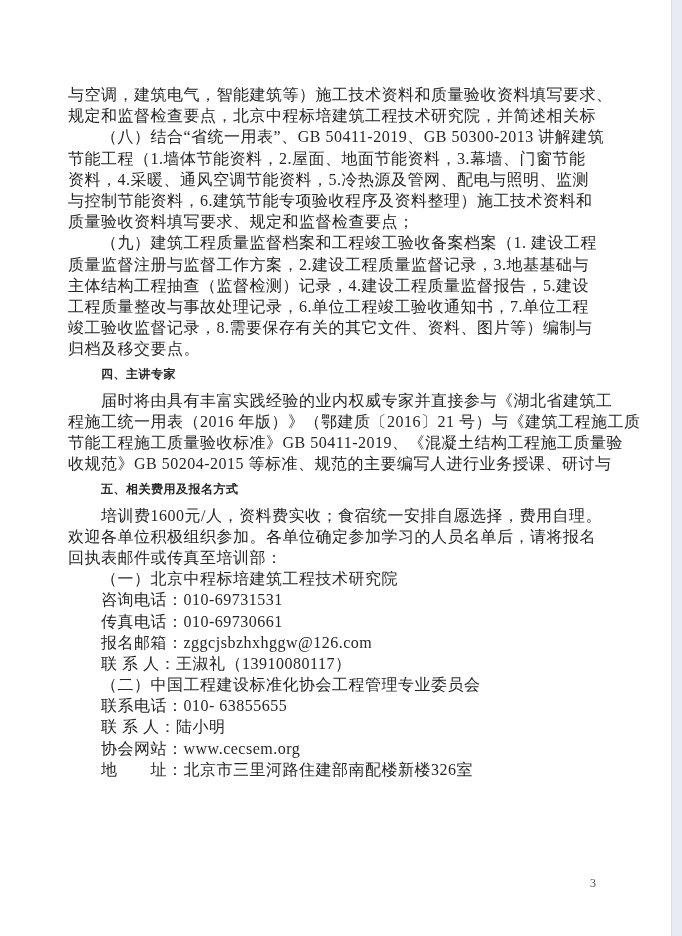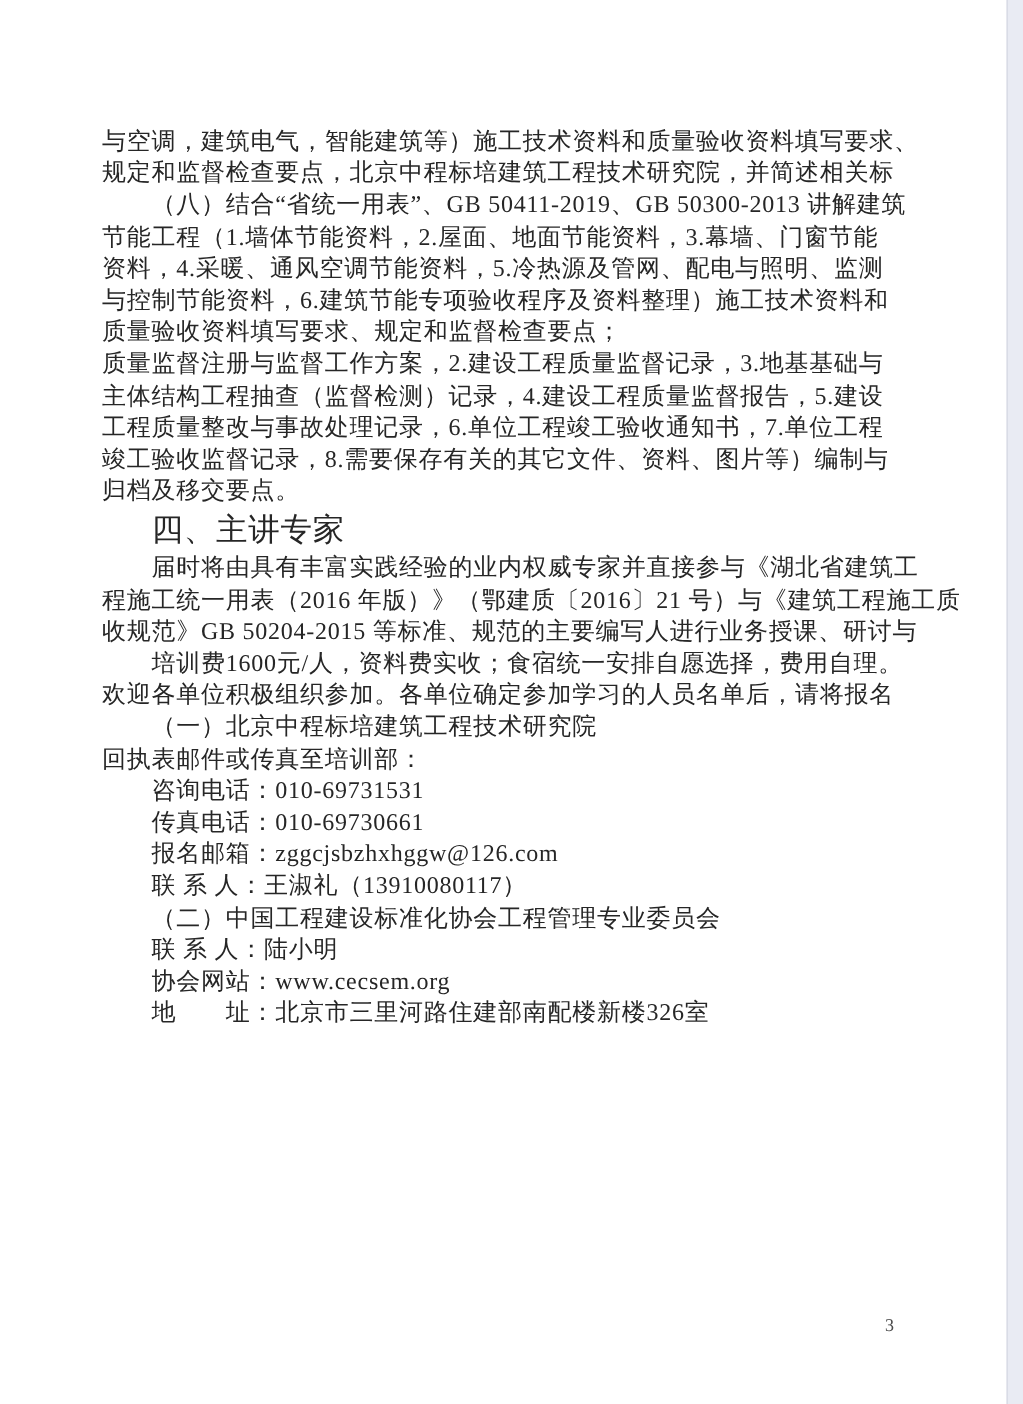--- a/index.html
+++ b/index.html
@@ -42,22 +42,22 @@
     line-height: 21.2px;
     height: 21.2px;
     white-space: nowrap;
     letter-spacing: 0.5px;
     color: #262626;
   }
   .line.indent {
     padding-left: 33px;
   }
   .line.heading {
-    font-weight: normal;
-    font-size: 21px;
+    font-weight: bold;
+    font-size: 12px;
     margin-top: 5px;
     margin-bottom: 4px;
   }
   .page-number {
     position: absolute;
     left: 590px;
     top: 876px;
     font-size: 12px;
     color: #4a4a4a;
     letter-spacing: 0;
@@ -69,38 +69,42 @@
 <div class="viewport">
   <div class="page">
     <div class="text-block" id="text-block">
         <div class="line">与空调，建筑电气，智能建筑等）施工技术资料和质量验收资料填写要求、</div>
         <div class="line">规定和监督检查要点，北京中程标培建筑工程技术研究院，并简述相关标</div>
         <div class="line indent">（八）结合“省统一用表”、GB 50411-2019、GB 50300-2013 讲解建筑</div>
         <div class="line">节能工程（1.墙体节能资料，2.屋面、地面节能资料，3.幕墙、门窗节能</div>
         <div class="line">资料，4.采暖、通风空调节能资料，5.冷热源及管网、配电与照明、监测</div>
         <div class="line">与控制节能资料，6.建筑节能专项验收程序及资料整理）施工技术资料和</div>
         <div class="line">质量验收资料填写要求、规定和监督检查要点；</div>
+        <div class="line indent">（九）建筑工程质量监督档案和工程竣工验收备案档案（1. 建设工程</div>
         <div class="line">质量监督注册与监督工作方案，2.建设工程质量监督记录，3.地基基础与</div>
         <div class="line">主体结构工程抽查（监督检测）记录，4.建设工程质量监督报告，5.建设</div>
         <div class="line">工程质量整改与事故处理记录，6.单位工程竣工验收通知书，7.单位工程</div>
         <div class="line">竣工验收监督记录，8.需要保存有关的其它文件、资料、图片等）编制与</div>
         <div class="line">归档及移交要点。</div>
         <div class="line heading indent">四、主讲专家</div>
         <div class="line indent">届时将由具有丰富实践经验的业内权威专家并直接参与《湖北省建筑工</div>
         <div class="line">程施工统一用表（2016 年版）》（鄂建质〔2016〕21 号）与《建筑工程施工质</div>
+        <div class="line">节能工程施工质量验收标准》GB 50411-2019、《混凝土结构工程施工质量验</div>
         <div class="line">收规范》GB 50204-2015 等标准、规范的主要编写人进行业务授课、研讨与</div>
+        <div class="line heading indent">五、相关费用及报名方式</div>
         <div class="line indent">培训费1600元/人，资料费实收；食宿统一安排自愿选择，费用自理。</div>
         <div class="line">欢迎各单位积极组织参加。各单位确定参加学习的人员名单后，请将报名</div>
+        <div class="line">回执表邮件或传真至培训部：</div>
         <div class="line indent">（一）北京中程标培建筑工程技术研究院</div>
-        <div class="line">回执表邮件或传真至培训部：</div>
         <div class="line indent">咨询电话：010-69731531</div>
         <div class="line indent">传真电话：010-69730661</div>
         <div class="line indent">报名邮箱：zggcjsbzhxhggw@126.com</div>
         <div class="line indent">联 系 人：王淑礼（13910080117）</div>
         <div class="line indent">（二）中国工程建设标准化协会工程管理专业委员会</div>
+        <div class="line indent">联系电话：010- 63855655</div>
         <div class="line indent">联 系 人：陆小明</div>
         <div class="line indent">协会网站：www.cecsem.org</div>
         <div class="line indent">地　　址：北京市三里河路住建部南配楼新楼326室</div>
       </div>
     <div class="page-number">3</div>
   </div>
   <div class="edge-band" id="edge-band" style="background: rgb(233, 235, 243); border-left-color: rgb(217, 220, 230);"></div>
 </div>
 
 </body></html>

